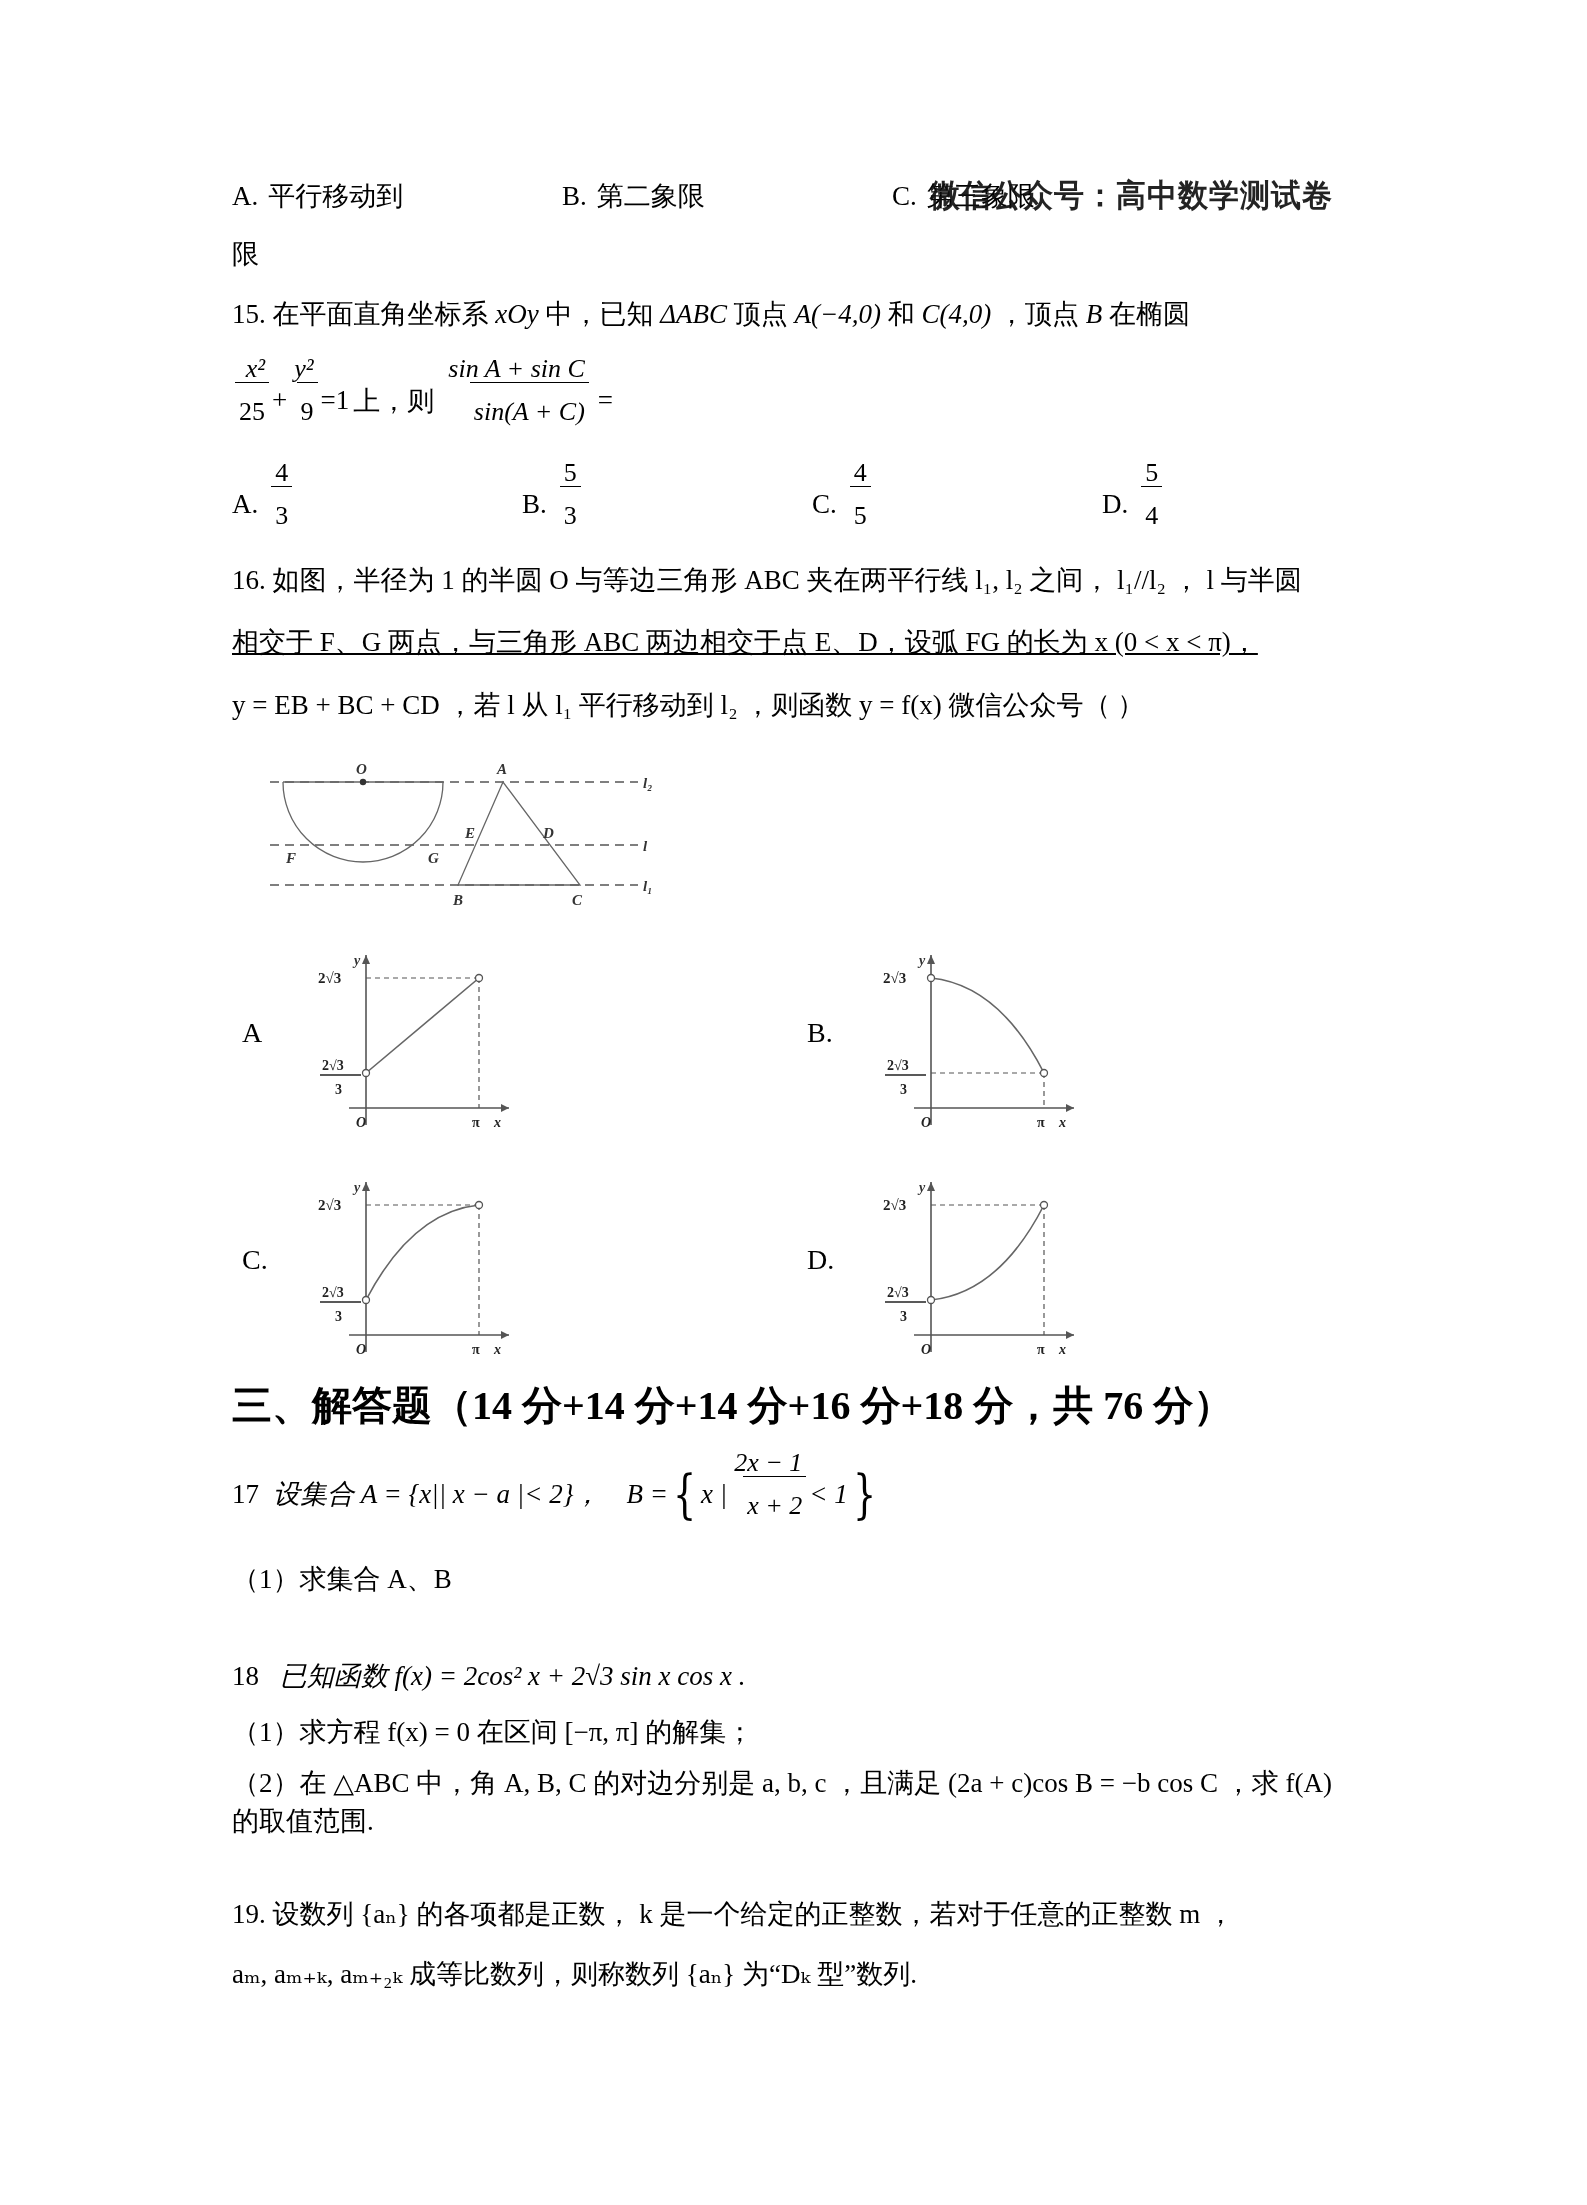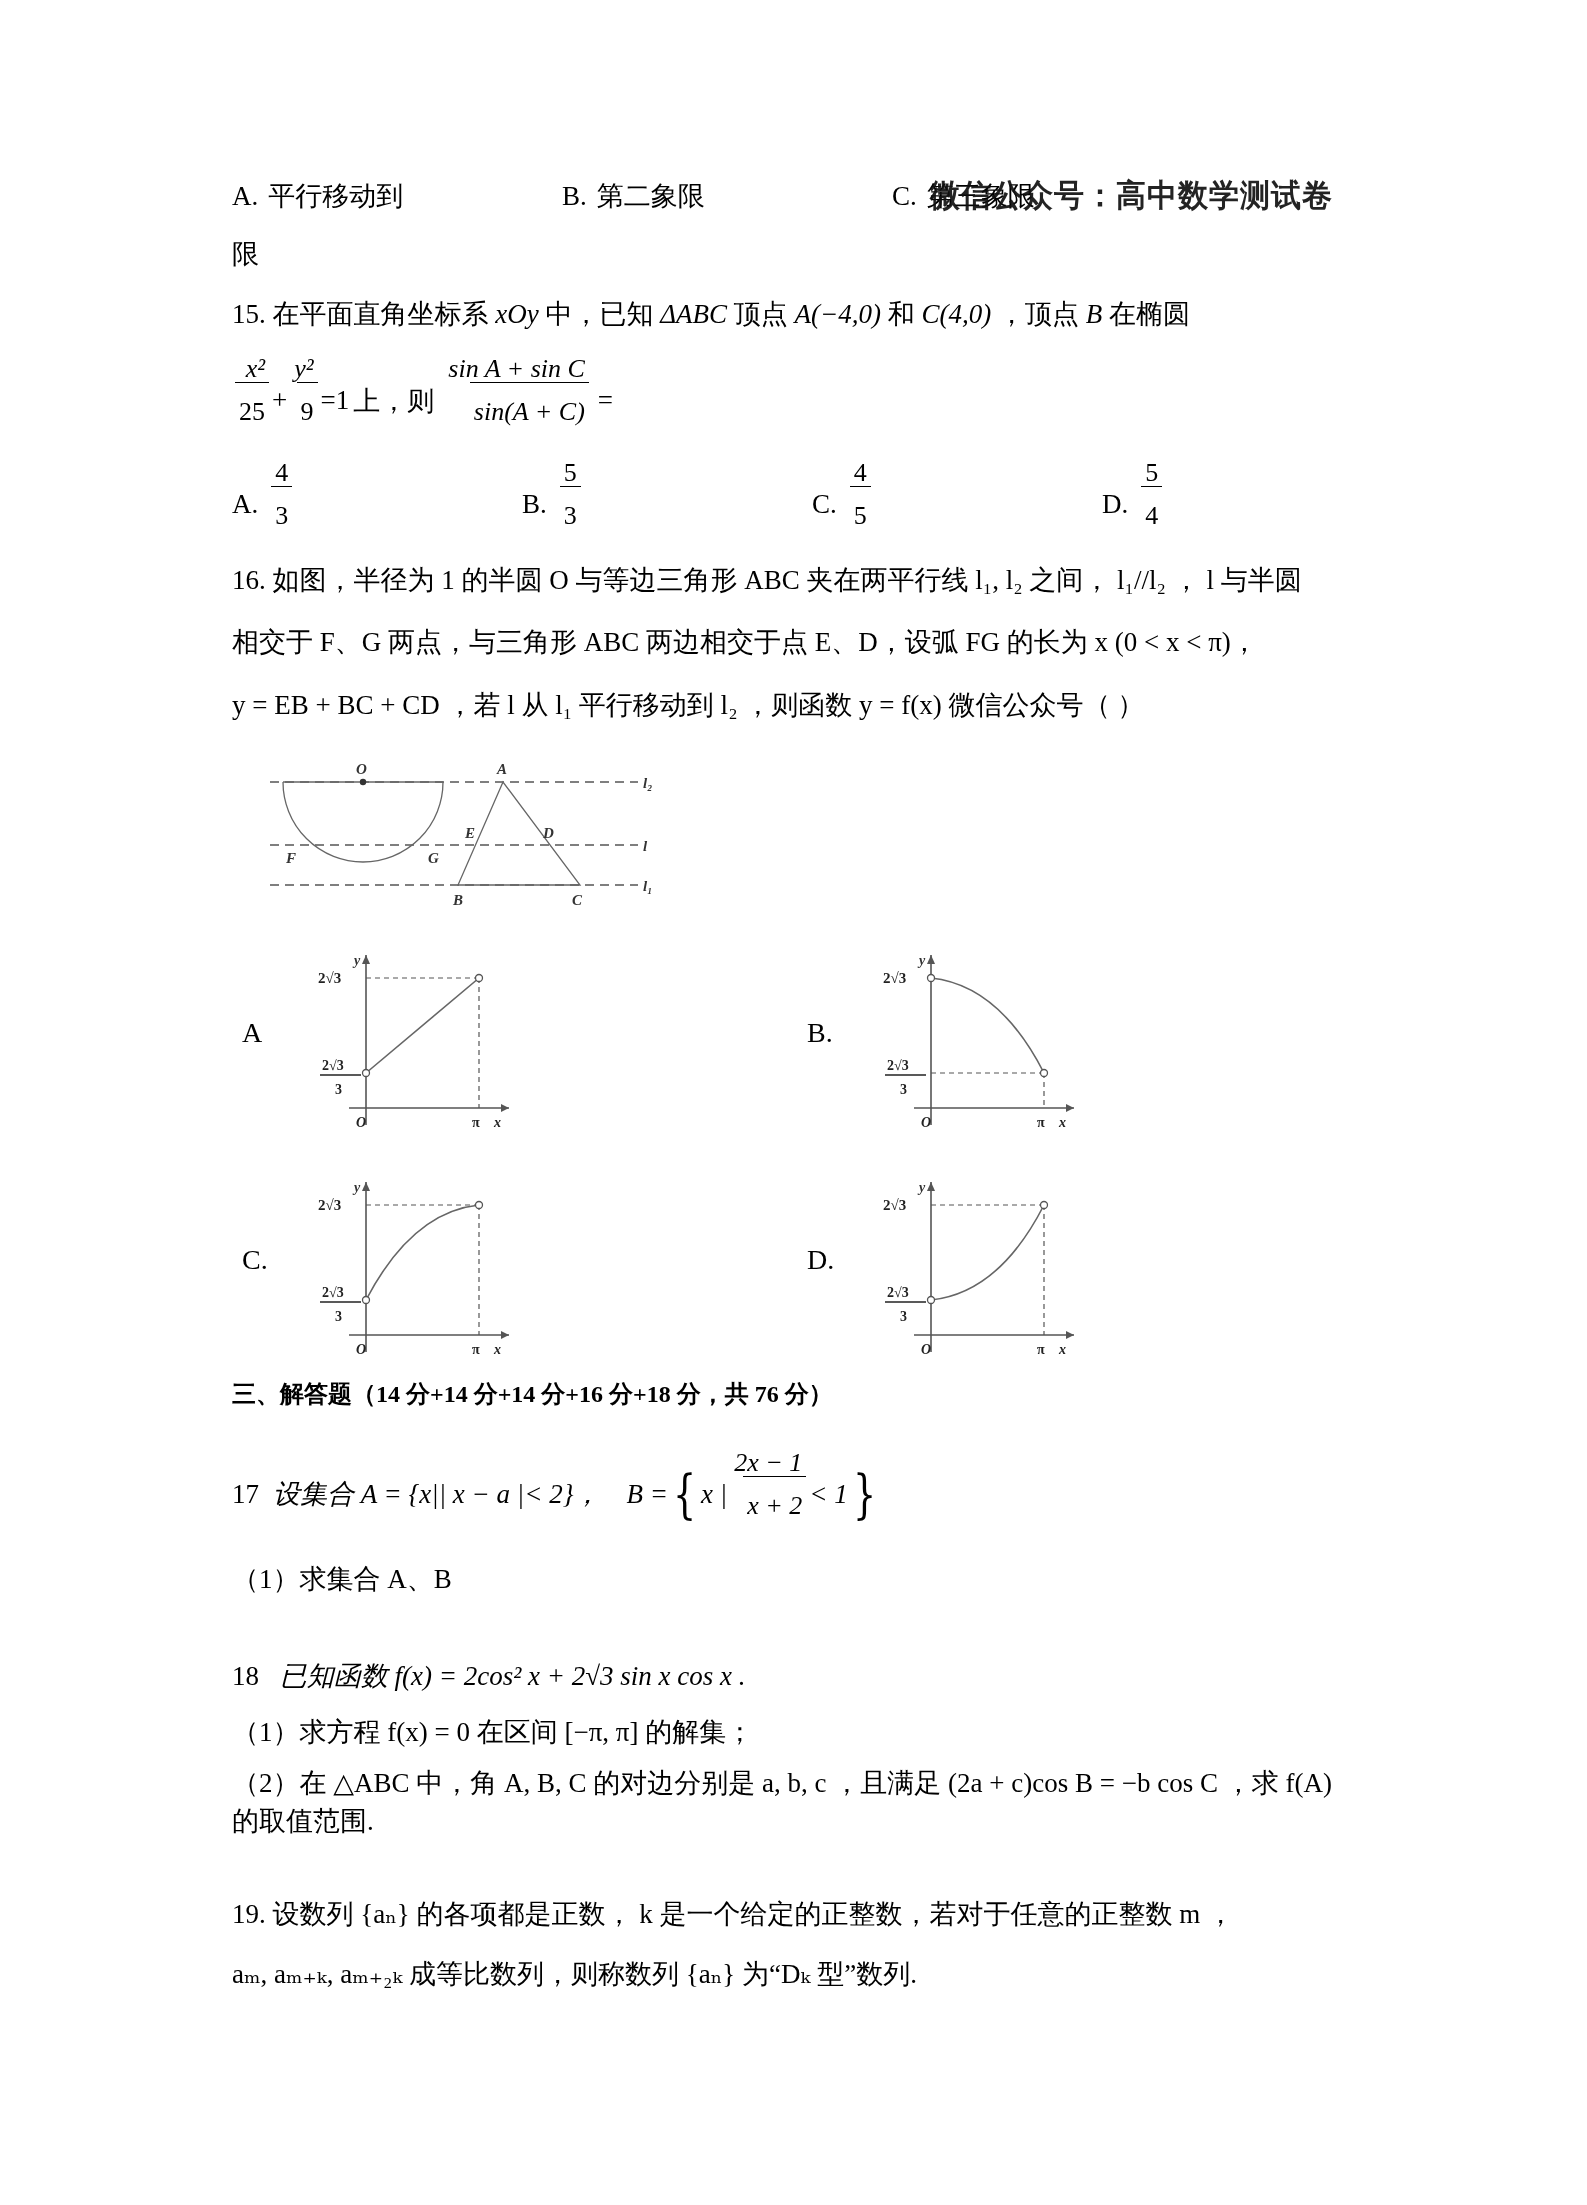--- a/index.html
+++ b/index.html
@@ -67,21 +67,21 @@
   .geofig{position:absolute;left:250px;top:760px;}
 
   
   .graphs{position:absolute;left:232px;top:925px;width:1130px;}
   .graphrow{display:flex;}
   .gcell{display:flex;align-items:center;width:565px;height:215px;}
   .gletter{font-size:28px;width:52px;text-align:left;padding-left:10px;}
 
   .section-head{
     position:absolute;left:232px;top:1378px;
-    font-size:24px;font-weight:bold;white-space:nowrap;
+    font-size:40px;font-weight:bold;white-space:nowrap;
   }
   .q17{position:absolute;left:232px;top:1452px;width:1130px;}
   .q18{position:absolute;left:232px;top:1662px;width:1130px;}
   .q19{position:absolute;left:232px;top:1900px;width:1130px;}
   .para{font-size:27px;line-height:1.05;margin:0 0 30px 0;white-space:nowrap;}
   .para.tight{margin-bottom:22px;}
   .bigbrace{font-size:52px;line-height:0.6;font-family:"DejaVu Serif",serif;display:inline-block;transform:scaleX(.7);}
   .q15line1{position:absolute;left:232px;top:296px;font-size:27px;white-space:nowrap;}
   .q15line2{position:absolute;left:232px;top:358px;font-size:27px;display:flex;align-items:center;}
   .q15opts{position:absolute;left:232px;top:462px;width:1130px;}
@@ -179,21 +179,21 @@
         </span>
       </div>
     </div>
   </div>
 
   <div class="q16">
     <p class="ln" style="margin-bottom:34px;">
       <span>16.</span>
       <span>如图，半径为 1 的半圆 O 与等边三角形 ABC 夹在两平行线 l₁, l₂ 之间， l₁//l₂ ， l 与半圆</span>
     </p>
-    <p class="ln" style="margin-bottom:34px;">相交于 F、G 两点，与三角形 ABC 两边相交于点 E、D，设弧 FG 的长为 x (0 &lt; x &lt; π)，</p>
+    <p class="ln" style="margin-bottom:34px;text-decoration:underline;">相交于 F、G 两点，与三角形 ABC 两边相交于点 E、D，设弧 FG 的长为 x (0 &lt; x &lt; π)，</p>
     <p class="ln">y = EB + BC + CD ，若 l 从 l₁ 平行移动到 l₂ ，则函数 y = f(x) 微信公众号（      ）</p>
   </div>
 
   <div class="geofig">
     <svg width="420" height="160" viewBox="0 0 420 160">
 
       <line x1="20" y1="22" x2="388" y2="22" stroke="#555" stroke-width="1.3" stroke-dasharray="9,6"></line>
 
       <line x1="20" y1="85" x2="388" y2="85" stroke="#555" stroke-width="1.3" stroke-dasharray="9,6"></line>
 

